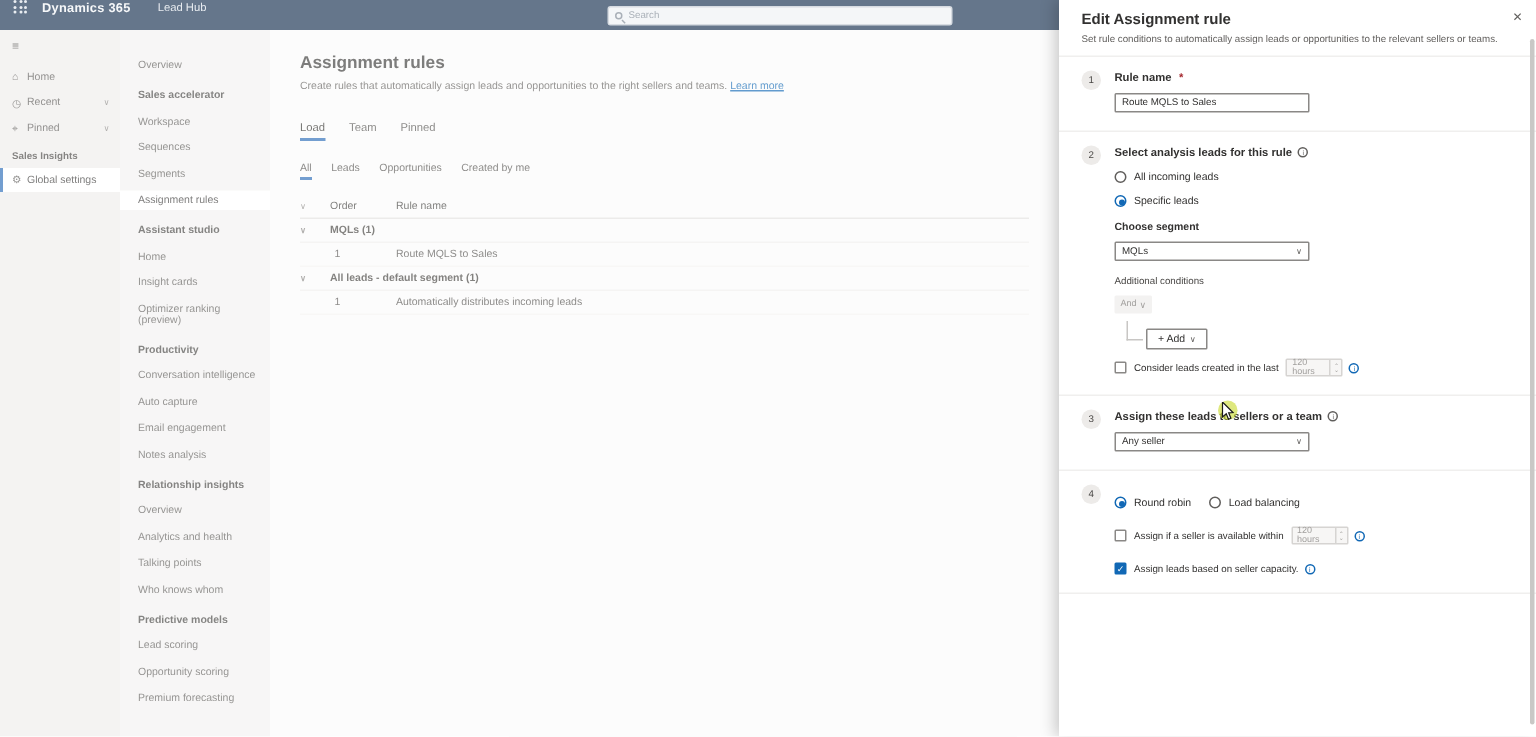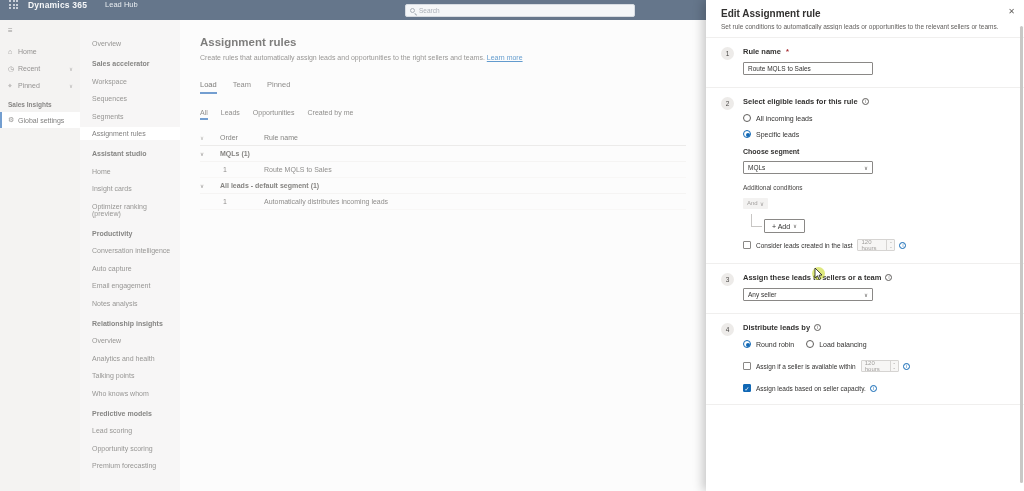--- a/index.html
+++ b/index.html
@@ -286,21 +286,21 @@
         <span class="req">*</span>
       </div>
       <input class="txt-input" type="text" value="Route MQLS to Sales" style="">
     </div>
   </div>
 
   <div class="step">
     <div class="s-num">2</div>
     <div class="s-body">
       <div class="s-label">
-        <span>Select eligible leads for this rule</span>
+        <span>Select analysis leads for this rule</span>
         <span class="info grey">i</span>
       </div>
       <div class="radio-row">
         <span class="radio"></span>
         <span>All incoming leads</span>
       </div>
       <div class="radio-row">
         <span class="radio sel"></span>
         <span>Specific leads</span>
       </div>
@@ -346,24 +346,20 @@
       <div class="dd">
         <span>Any seller</span>
         <span class="dd-ch">∨</span>
       </div>
     </div>
   </div>
 
   <div class="step">
     <div class="s-num">4</div>
     <div class="s-body">
-      <div class="s-label">
-        <span>Distribute leads by</span>
-        <span class="info grey">i</span>
-      </div>
       <div class="inline-radios">
         <div class="radio-row">
           <span class="radio sel"></span>
           <span>Round robin</span>
         </div>
         <div class="radio-row">
           <span class="radio"></span>
           <span>Load balancing</span>
         </div>
       </div>

